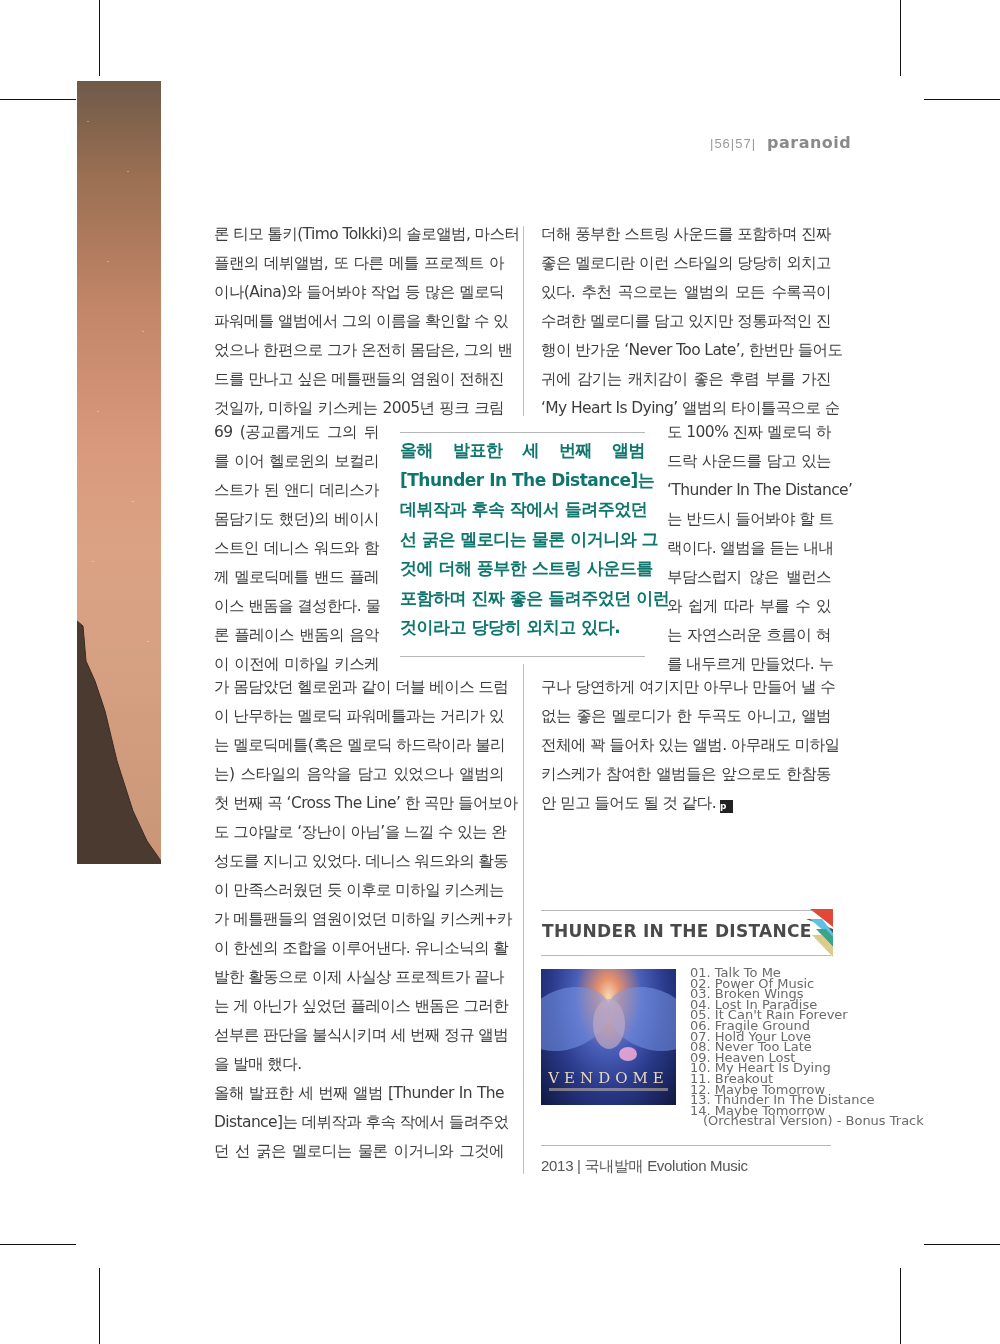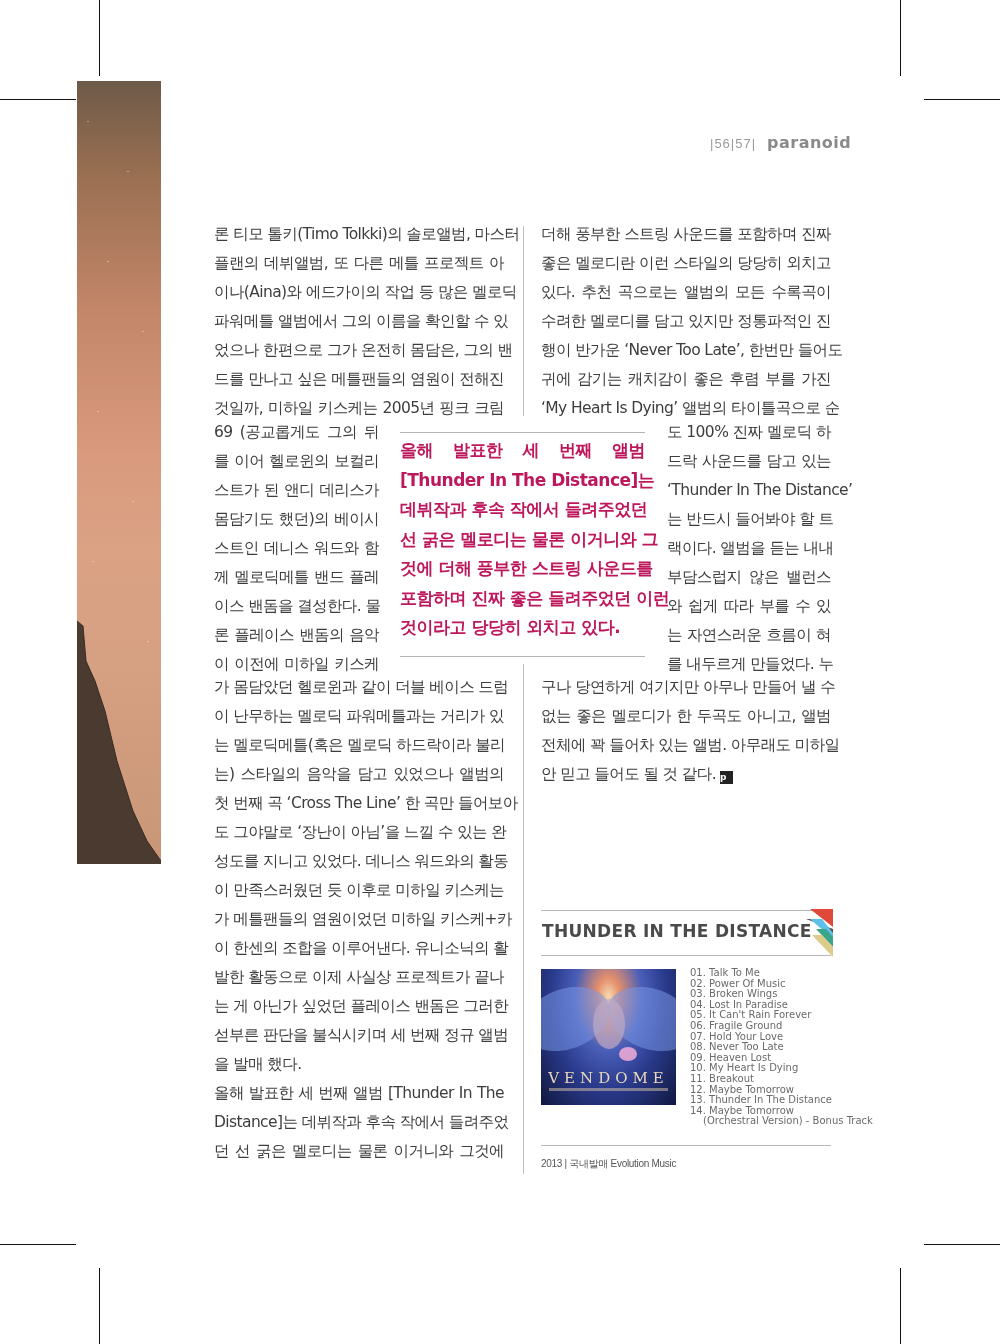--- a/index.html
+++ b/index.html
@@ -36,21 +36,21 @@
   .col-right-top { left: 541px; top: 220px; width: 290px; }
   .col-right-narrow { left: 667px; top: 418px; width: 164px; }
   .col-right-bottom { left: 541px; top: 673px; width: 290px; }
 
   .vdiv { position: absolute; width: 1px; background: #bdbdbd; }
 
   .pull {
     position: absolute; left: 400px; top: 432px; width: 245px; height: 232px;
   }
   .pull .rule { position: absolute; left: 0; width: 245px; height: 1px; background: #b5b5b5; }
-  .pull .quote { position: absolute; left: 0; top: 4px; width: 245px; font-size: 17px; line-height: 29.5px; color: #be185d; font-weight: bold; letter-spacing: -0.5px; white-space: nowrap; }
+  .pull .quote { position: absolute; left: 0; top: 4px; width: 245px; font-size: 17px; line-height: 29.5px; color: #0f766e; font-weight: bold; letter-spacing: -0.5px; white-space: nowrap; }
   .pull .quote .ln { display: block; text-align: justify; text-align-last: justify; height: 29.5px; }
   .pull .quote .ln.last { text-align-last: left; }
 
   .endmark {
     display: inline-block; width: 13px; height: 13px; background: #222; color: #fff; font-size: 9px; line-height: 13px;
     text-align: center; font-weight: bold; vertical-align: -1px; margin-left: 4px; letter-spacing: 0;
   }
 
   .box-rule { position: absolute; left: 541px; width: 290px; height: 1px; background: #b8b8b8; }
   .box-title {
@@ -65,25 +65,25 @@
   }
   .album-cover .wing { position:absolute; border-radius:50%; }
   .album-cover .band {
     position: absolute; left: 0; width: 100%; top: 100px; text-align: center; font-family: "DejaVu Serif", serif;
     font-size: 15px; color: #e9d9b8; letter-spacing: 5px;
   }
   .album-cover .sub {
     position: absolute; left: 8px; right: 8px; top: 119px; height: 3px; background: rgba(220,200,170,0.5);
   }
 
-  .tracklist { position: absolute; left: 690px; top: 968px; font-size: 10px; line-height: 10.6px; color: #6a6a6a; font-family: "DejaVu Sans", sans-serif; white-space: nowrap; }
+  .tracklist { position: absolute; left: 690px; top: 968px; font-size: 13px; line-height: 10.6px; color: #6a6a6a; font-family: "DejaVu Sans", sans-serif; white-space: nowrap; }
   .tracklist .track { display: block; }
   .tracklist .indent { padding-left: 13px; }
 
-  .release { position: absolute; left: 541px; top: 1157px; font-size: 10px; color: #555; letter-spacing: -0.3px; font-family: "Liberation Sans", sans-serif; }
+  .release { position: absolute; left: 541px; top: 1157px; font-size: 15px; color: #555; letter-spacing: -0.3px; font-family: "Liberation Sans", sans-serif; }
 </style>
 </head>
 <body>
 
 <div class="crop" style="left:99px;top:0;width:1px;height:76px;"></div>
 <div class="crop" style="left:0;top:99px;width:76px;height:1px;"></div>
 <div class="crop" style="left:900px;top:0;width:1px;height:76px;"></div>
 <div class="crop" style="left:924px;top:99px;width:76px;height:1px;"></div>
 <div class="crop" style="left:99px;top:1268px;width:1px;height:76px;"></div>
 <div class="crop" style="left:0;top:1244px;width:76px;height:1px;"></div>
@@ -104,21 +104,21 @@
   <span class="speck" style="left:15px;top:480px"></span>
   <span class="speck" style="left:70px;top:560px"></span>
 </div>
 
 <div class="folio">|56|57|</div>
 <div class="brand">paranoid</div>
 
 <div class="col col-left-top">
   <span class="ln">론 티모 톨키(Timo Tolkki)의 솔로앨범, 마스터</span>
   <span class="ln">플랜의 데뷔앨범, 또 다른 메틀 프로젝트 아</span>
-  <span class="ln">이나(Aina)와 에드가이의 작업 등 많은 멜로딕</span>
+  <span class="ln">이나(Aina)와 들어봐야 작업 등 많은 멜로딕</span>
   <span class="ln">파워메틀 앨범에서 그의 이름을 확인할 수 있</span>
   <span class="ln">었으나 한편으로 그가 온전히 몸담은, 그의 밴</span>
   <span class="ln">드를 만나고 싶은 메틀팬들의 염원이 전해진</span>
   <span class="ln">것일까, 미하일 키스케는 2005년 핑크 크림</span>
 </div>
 
 <div class="col col-left-narrow">
   <span class="ln">69 (공교롭게도 그의 뒤</span>
   <span class="ln">를 이어 헬로윈의 보컬리</span>
   <span class="ln">스트가 된 앤디 데리스가</span>
@@ -172,20 +172,21 @@
   <span class="ln">부담스럽지 않은 밸런스</span>
   <span class="ln">와 쉽게 따라 부를 수 있</span>
   <span class="ln">는 자연스러운 흐름이 혀</span>
   <span class="ln">를 내두르게 만들었다. 누</span>
 </div>
 
 <div class="col col-right-bottom">
   <span class="ln">구나 당연하게 여기지만 아무나 만들어 낼 수</span>
   <span class="ln">없는 좋은 멜로디가 한 두곡도 아니고, 앨범</span>
   <span class="ln">전체에 꽉 들어차 있는 앨범. 아무래도 미하일</span>
+  <span class="ln">키스케가 참여한 앨범들은 앞으로도 한참동</span>
   <span class="ln last"><span>안 믿고 들어도 될 것 같다.</span><span class="endmark">p</span></span>
 </div>
 
 <div class="pull">
   <div class="rule" style="top:0;"></div>
   <div class="quote">
     <span class="ln">올해 발표한 세 번째 앨범</span>
     <span class="ln">[Thunder In The Distance]는</span>
     <span class="ln">데뷔작과 후속 작에서 들려주었던</span>
     <span class="ln">선 굵은 멜로디는 물론 이거니와 그</span>

